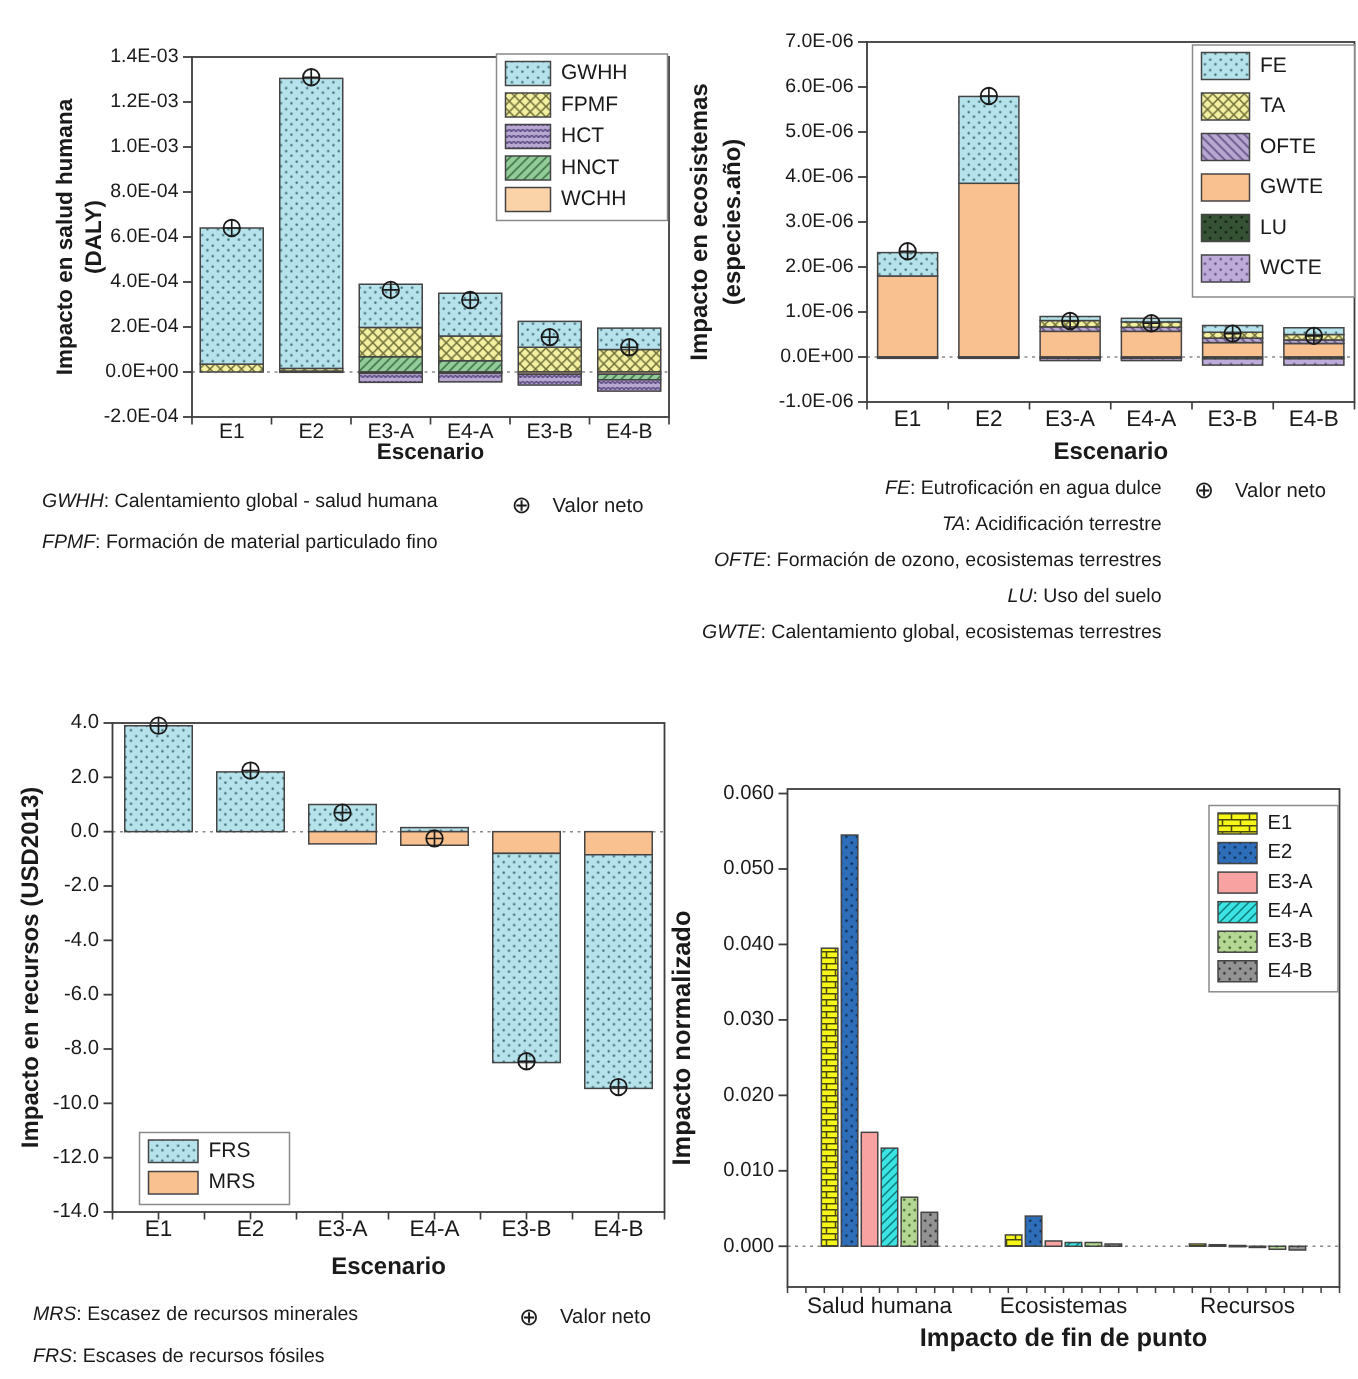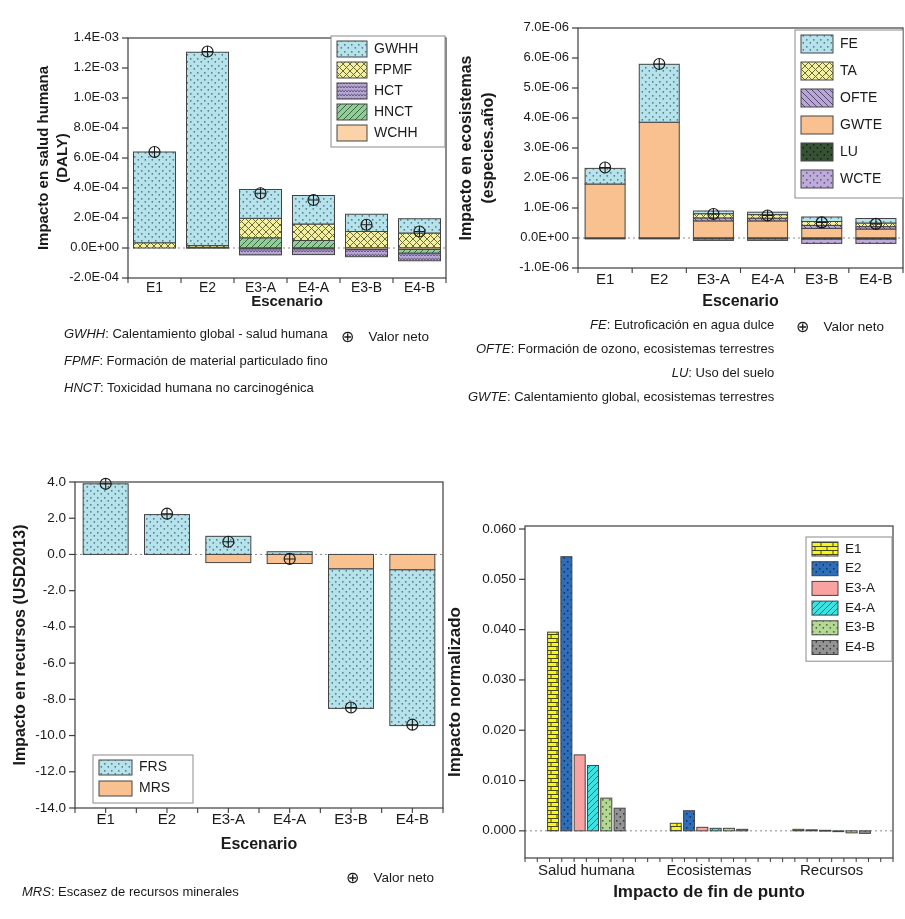--- a/index.html
+++ b/index.html
@@ -2,23 +2,23 @@
 <html><head>
 <meta charset="utf-8">
 <style>
   html,body{margin:0;padding:0;background:#ffffff;}
   #page{position:relative;width:905px;height:919px;background:#fff;overflow:hidden;
         font-family:"Liberation Sans",sans-serif;color:#1a1a1a;}
   svg{position:absolute;overflow:visible;}
   svg text{font-family:"Liberation Sans",sans-serif;fill:#1a1a1a;}
   .notes{position:absolute;font-size:13px;color:#1a1a1a;}
   .note-line{white-space:nowrap;}
-  .notes-salud .note-line{line-height:27px;margin-left:36px;}
+  .notes-salud .note-line{line-height:27px;}
   .notes-eco .note-line{line-height:24px;text-align:right;}
-  .notes-rec .note-line{line-height:28px;margin-top:16px;}
+  .notes-rec .note-line{line-height:28px;}
   .valor-neto{position:absolute;font-size:13.5px;white-space:nowrap;}
   .valor-neto .sym{font-size:16px;vertical-align:-1px;margin-right:14px;}
 </style>
 </head>
 <body>
 
 <div id="page">
 
   <svg id="defs-svg" width="0" height="0">
       <defs id="pat-defs">
@@ -463,28 +463,28 @@
         <rect x="372" y="130.8" width="26" height="14" fill="url(#pat-E3B)" stroke="#444" stroke-width="1"></rect>
         <text x="405" y="137.8" dominant-baseline="middle" font-size="13.5">E3-B</text>
         <rect x="372" y="150.5" width="26" height="14" fill="url(#pat-E4B)" stroke="#444" stroke-width="1"></rect>
         <text x="405" y="157.5" dominant-baseline="middle" font-size="13.5">E4-B</text>
       </g>
     </svg>
 
   <div class="notes notes-salud" style="left:28px;top:320px;">
       <div class="note-line"><i>GWHH</i>: Calentamiento global - salud humana</div>
       <div class="note-line"><i>FPMF</i>: Formación de material particulado fino</div>
-      <div class="note-line"><i>HNCT</i>: Toxicidad humana no carcinogénica</div>
     </div>
   <div class="valor-neto" style="left:341px;top:327px;">
     <span class="sym">⊕</span><span>Valor neto</span>
   </div>
 
   <div class="notes notes-eco" style="left:468px;top:313px;">
       <div class="note-line"><i>FE</i>: Eutroficación en agua dulce</div>
+      <div class="note-line"><i>TA</i>: Acidificación terrestre</div>
       <div class="note-line"><i>OFTE</i>: Formación de ozono, ecosistemas terrestres</div>
       <div class="note-line"><i>LU</i>: Uso del suelo</div>
       <div class="note-line"><i>GWTE</i>: Calentamiento global, ecosistemas terrestres</div>
     </div>
   <div class="valor-neto" style="left:796px;top:317px;">
     <span class="sym">⊕</span><span>Valor neto</span>
   </div>
 
   <div class="notes notes-rec" style="left:22px;top:862px;">
       <div class="note-line"><i>MRS</i>: Escasez de recursos minerales</div>

